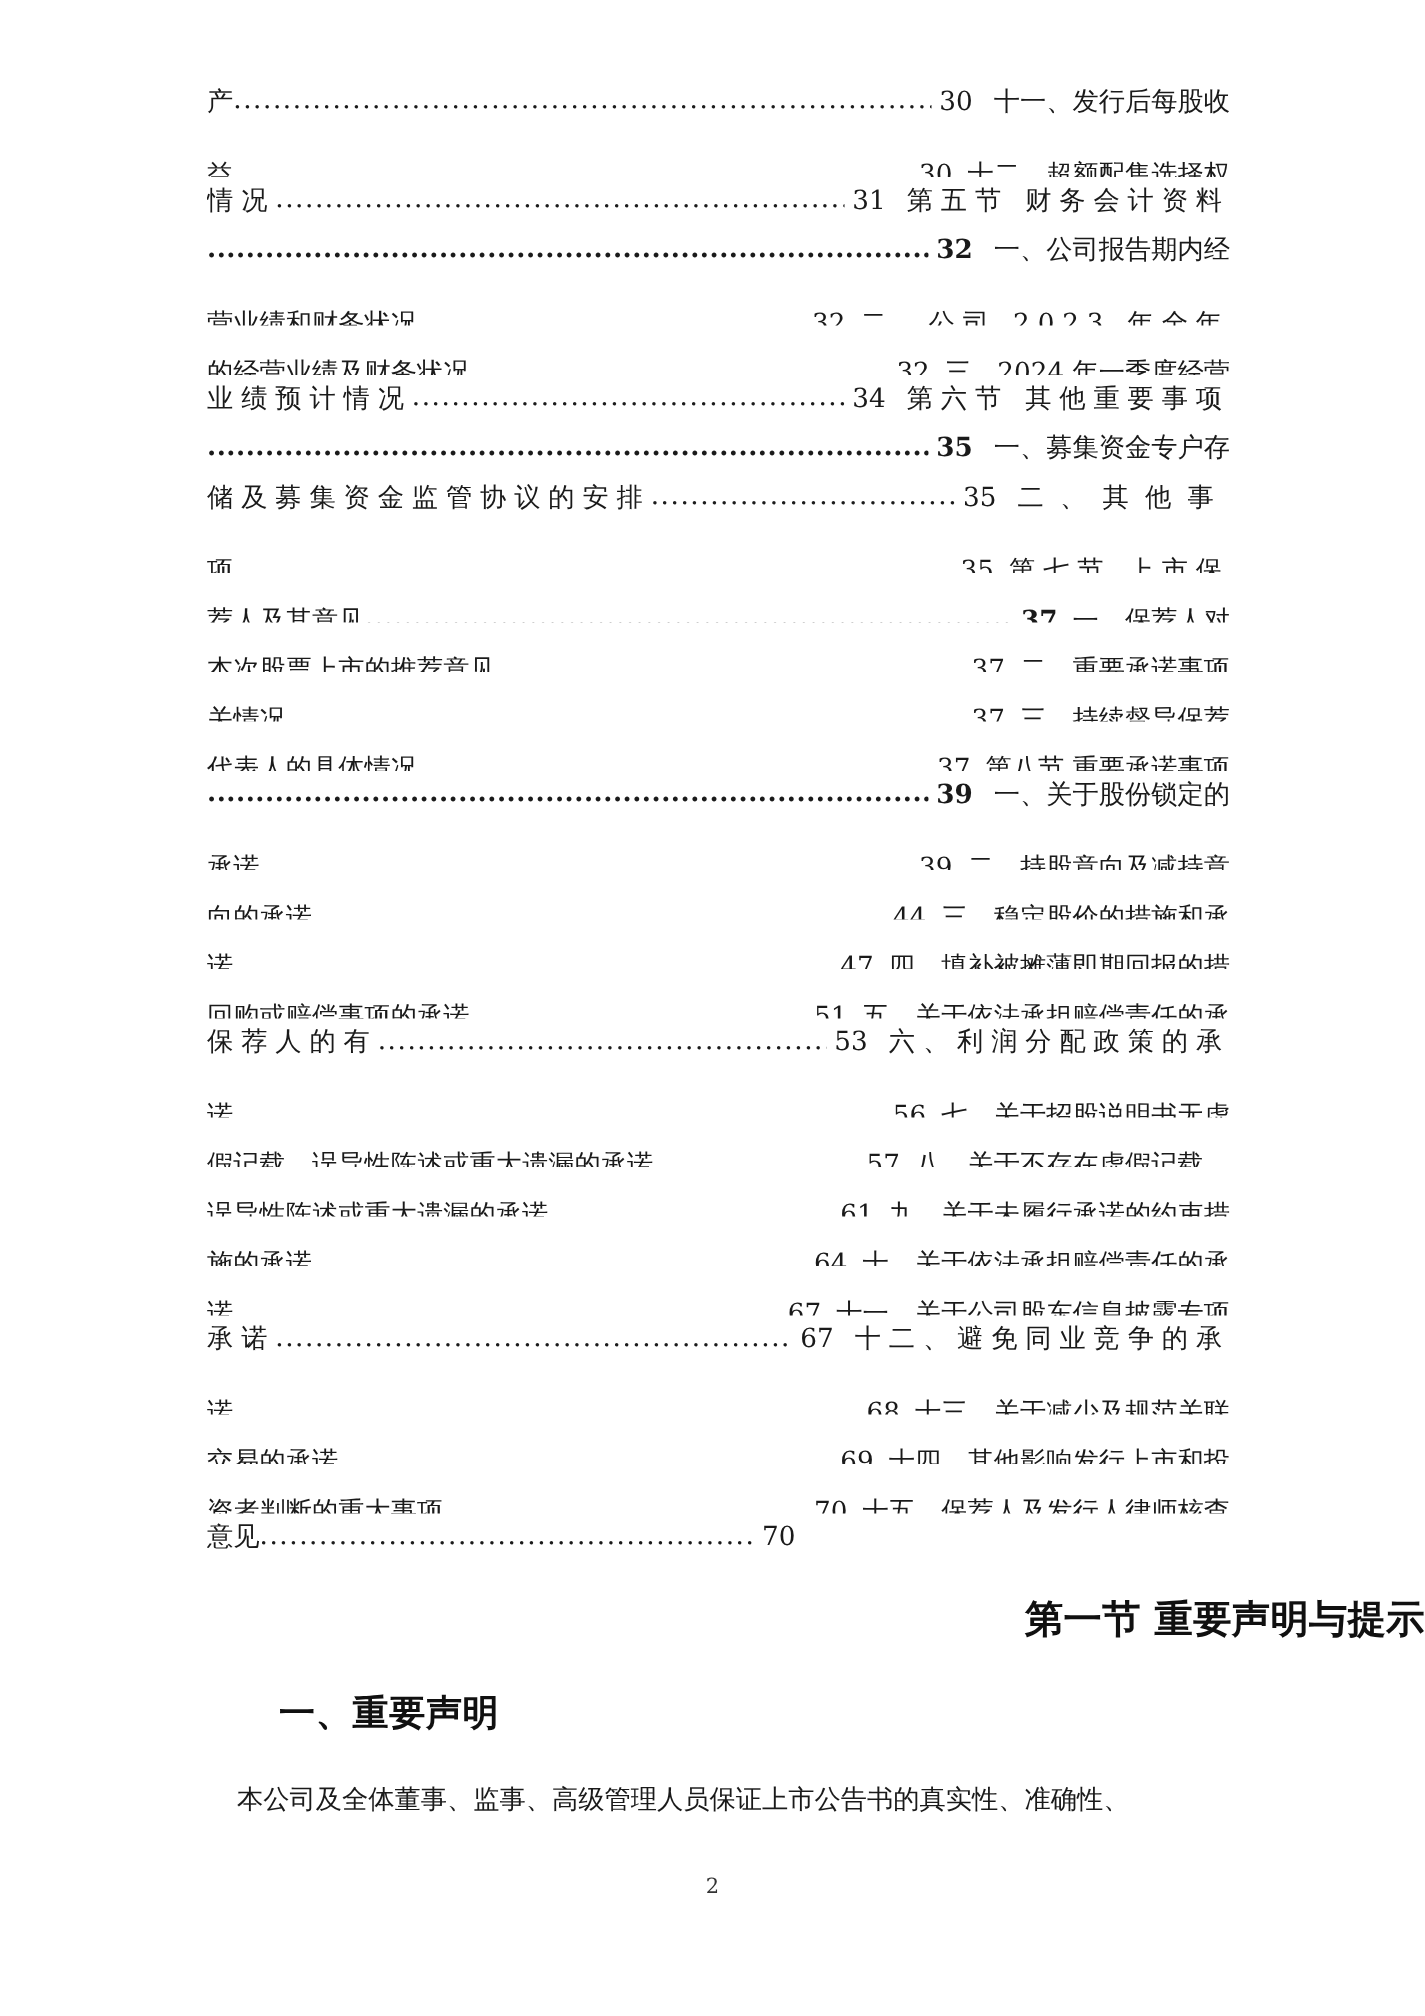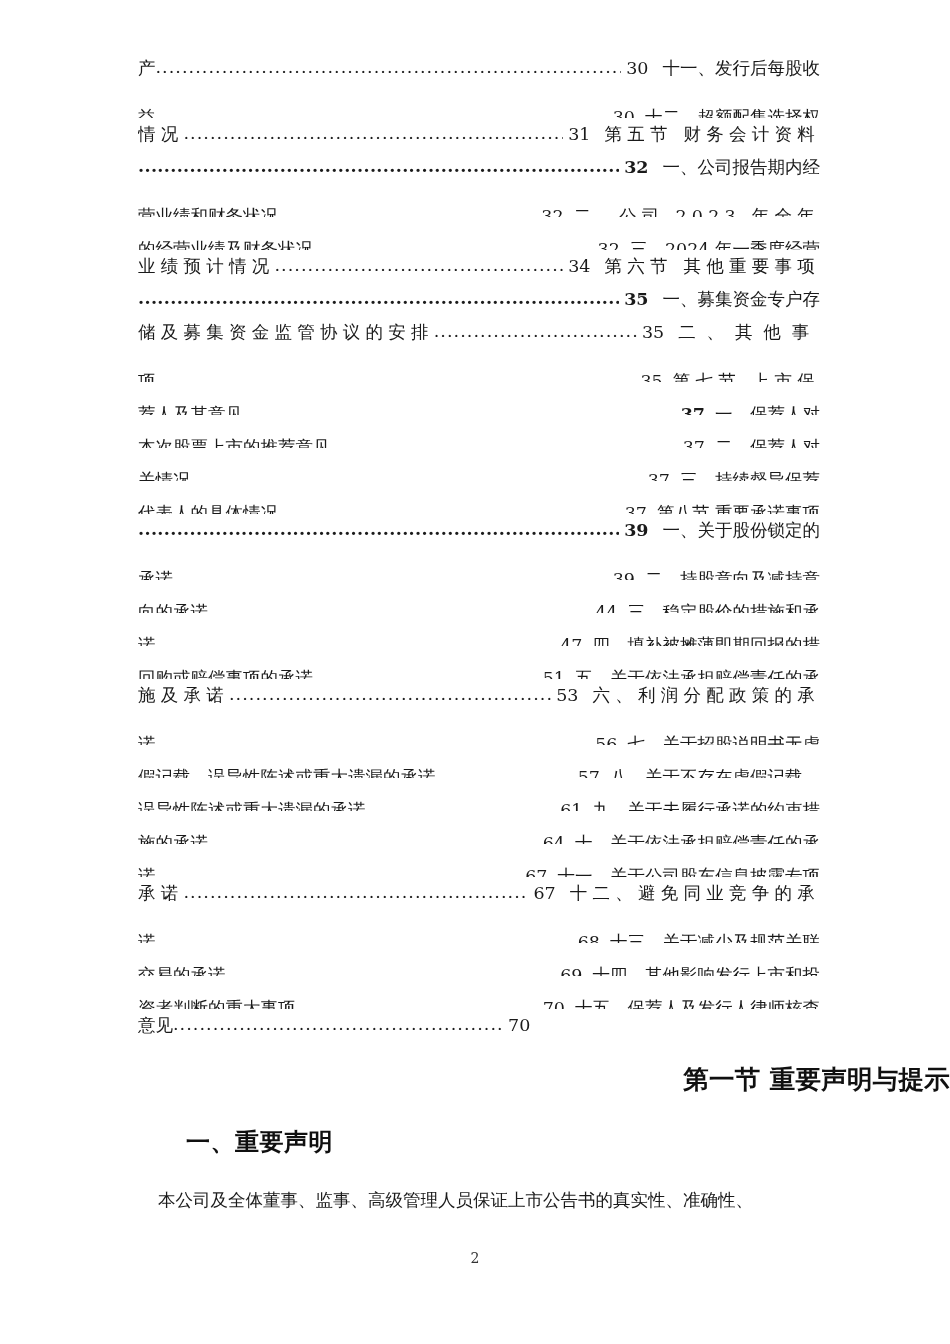--- a/index.html
+++ b/index.html
@@ -191,21 +191,21 @@
       <div class="toc-line">
         <span class="seg">荐人及其意见</span>
         <span class="leader bold"></span>
         <span class="pg bold">37</span>
         <span class="tail seg gap-s">一、保荐人对</span>
       </div>
       <div class="toc-line">
         <span class="seg">本次股票上市的推荐意见</span>
         <span class="leader"></span>
         <span class="pg">37</span>
-        <span class="tail seg gap-s">二、保荐人对</span>
+        <span class="tail seg gap-s">二、重要承诺事项</span>
       </div>
       <div class="toc-line">
         <span class="seg">关情况</span>
         <span class="leader"></span>
         <span class="pg">37</span>
         <span class="tail seg gap-s">三、持续督导保荐</span>
       </div>
       <div class="toc-line">
         <span class="seg">代表人的具体情况</span>
         <span class="leader"></span>
@@ -235,21 +235,21 @@
         <span class="pg">47</span>
         <span class="tail seg gap-s">四、填补被摊薄即期回报的措</span>
       </div>
       <div class="toc-line">
         <span class="seg">回购或赔偿事项的承诺</span>
         <span class="leader"></span>
         <span class="pg">51</span>
         <span class="tail seg gap-s">五、关于依法承担赔偿责任的承</span>
       </div>
       <div class="toc-line">
-        <span class="seg spread">施及承诺</span>
+        <span class="seg spread">保荐人的有</span>
         <span class="leader"></span>
         <span class="pg">53</span>
         <span class="tail seg gap-m spread">六、利润分配政策的承</span>
       </div>
       <div class="toc-line">
         <span class="seg">诺</span>
         <span class="leader"></span>
         <span class="pg">56</span>
         <span class="tail seg gap-s">七、关于招股说明书无虚</span>
       </div>

